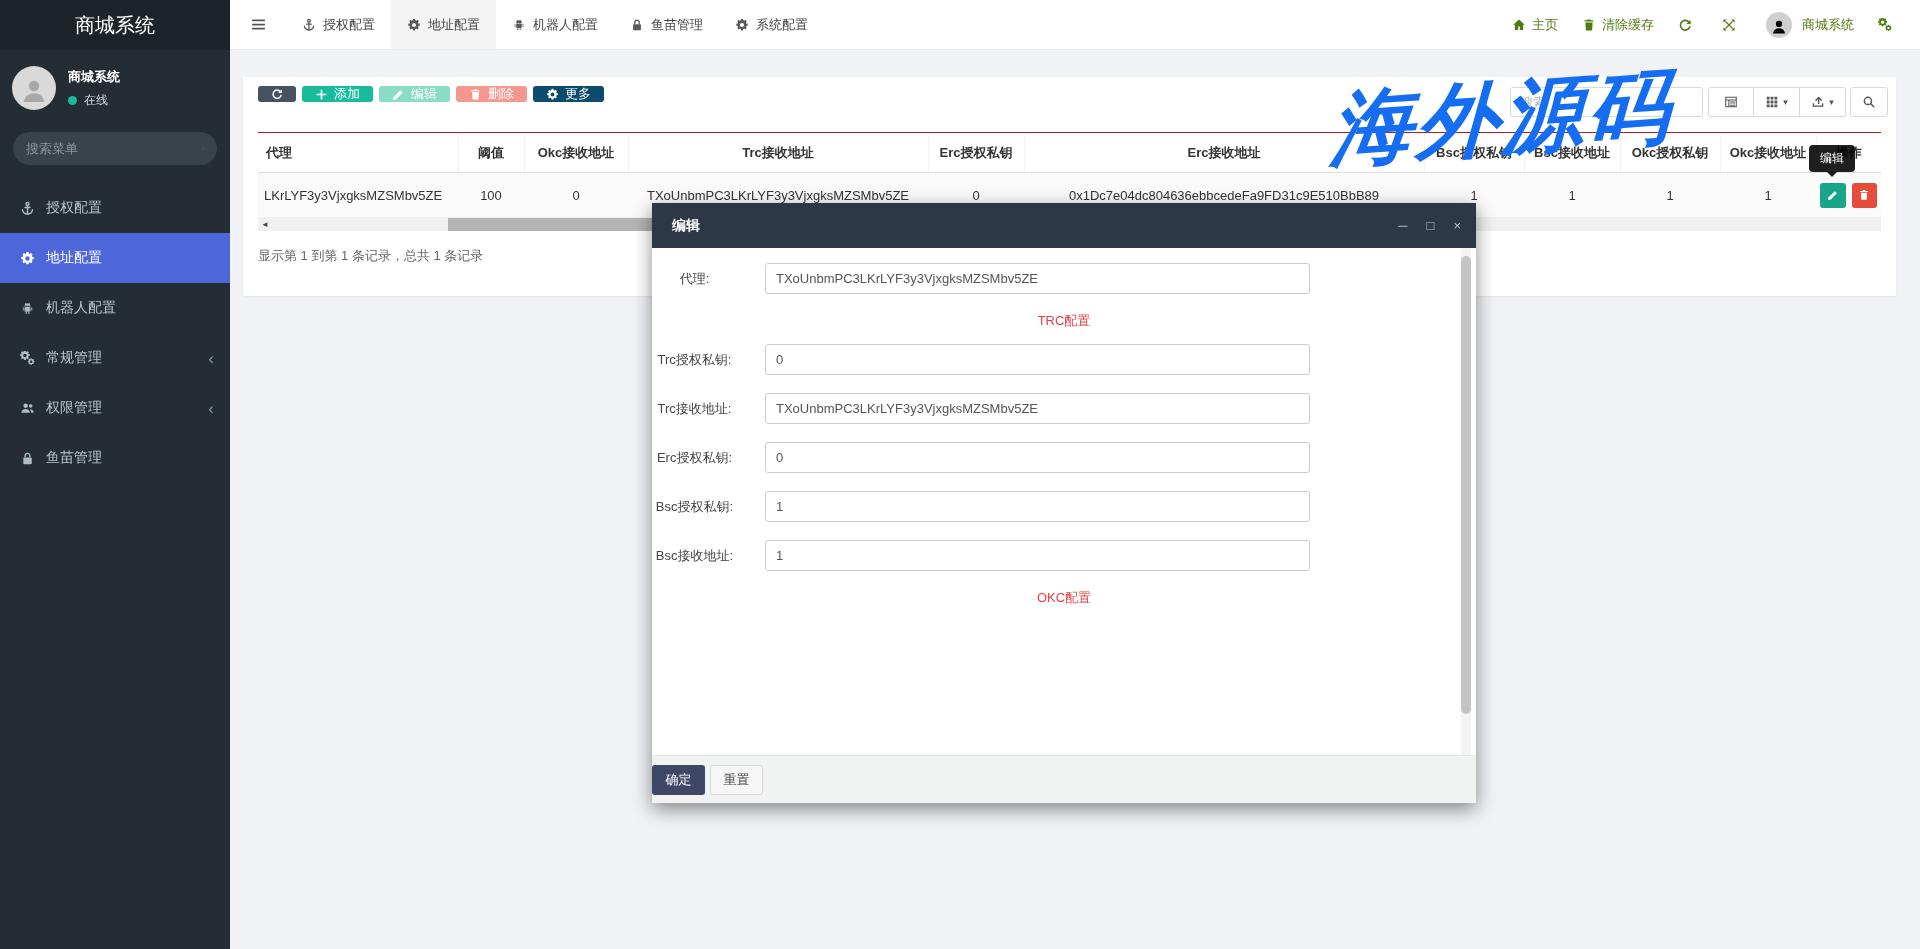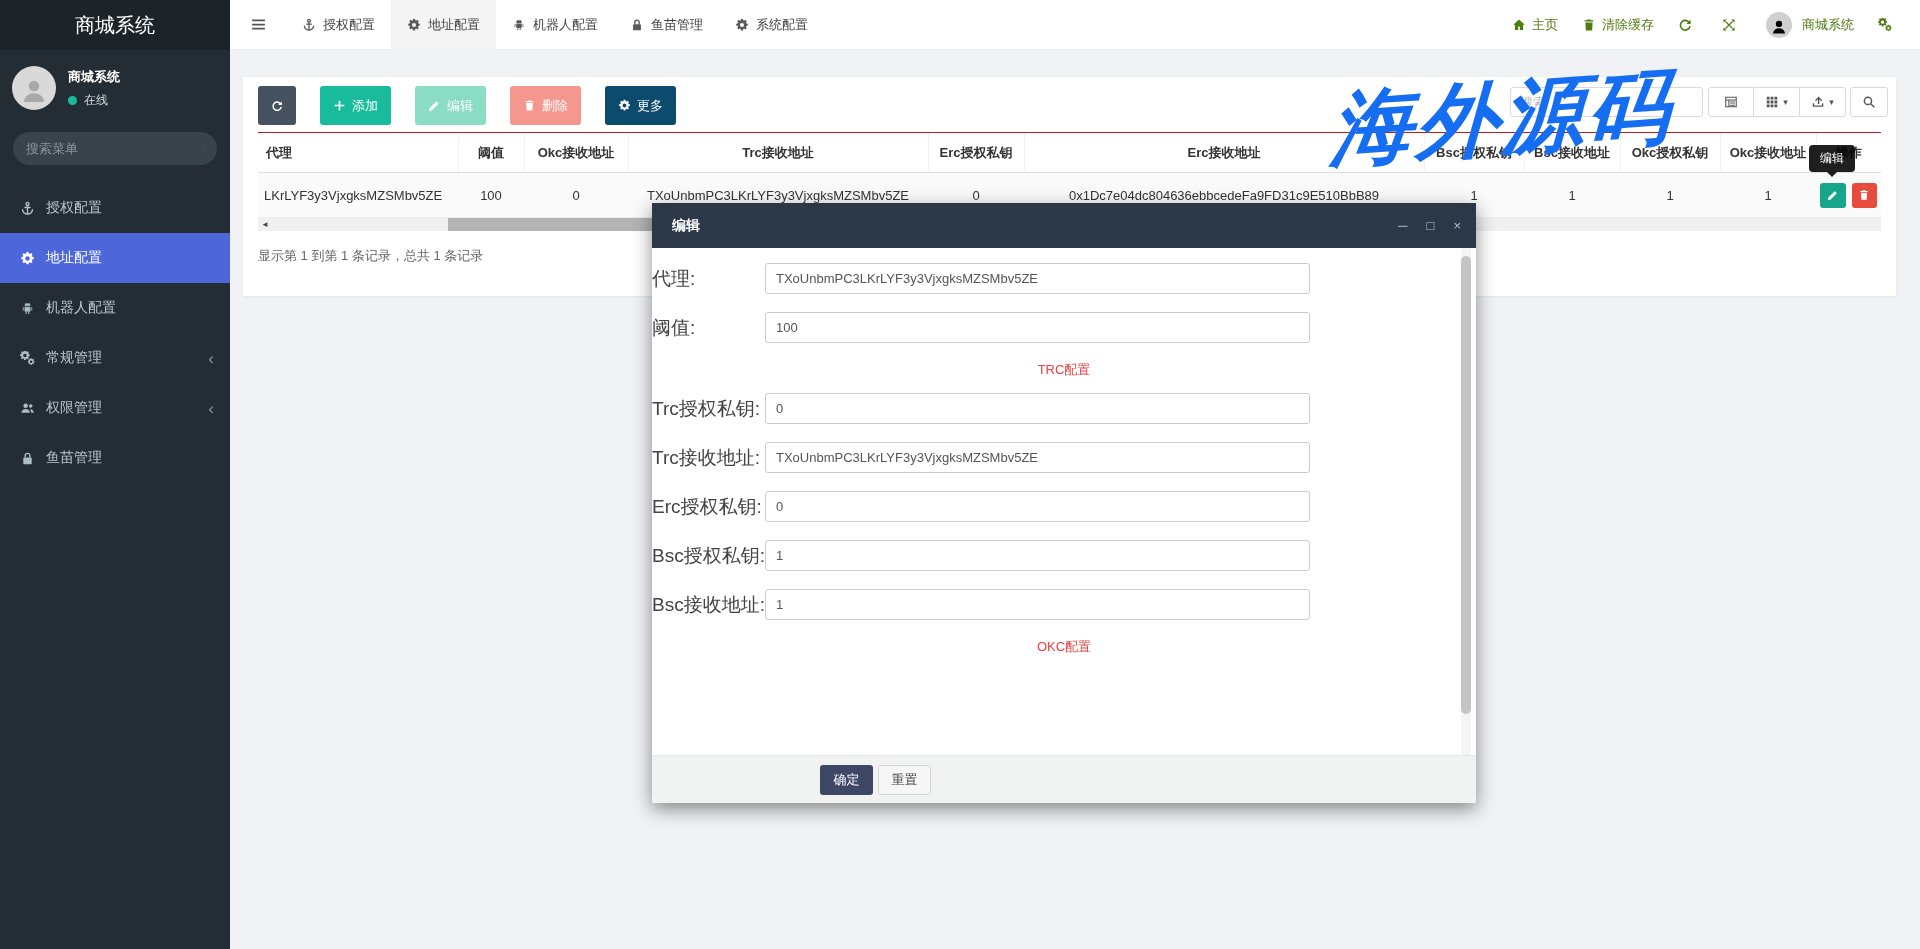--- a/index.html
+++ b/index.html
@@ -40,21 +40,21 @@
   .nav-right > * { margin-left:24px; cursor:pointer; display:flex; align-items:center; white-space:nowrap; }
   .nav-right .ic { margin-right:6px; }
   .avatar-sm { width:26px; height:26px; border-radius:50%; background:#cfcfcf; color:#9f9f9f; display:flex; align-items:center; justify-content:center; overflow:hidden; margin-right:0; }
   .avatar-sm svg { width:18px; height:18px; margin-top:4px; }
   .nav-user-name { margin-left:10px !important; }
 
   
   .content { position:absolute; left:230px; top:50px; width:1690px; height:899px; background:#f0f2f5; }
   .card { position:absolute; left:13px; top:27px; width:1653px; height:219px; background:#fff; box-shadow:0 1px 2px rgba(0,0,0,.06); }
   .toolbar { position:absolute; left:15px; top:9px; display:flex; }
-  .btn { height:39px; border:0; border-radius:3px; color:#fff; font-size:13px; font-family:inherit; display:flex; align-items:center; padding:0 13px; margin-right:24px; cursor:pointer; }
+  .btn { height:16px; border:0; border-radius:3px; color:#fff; font-size:13px; font-family:inherit; display:flex; align-items:center; padding:0 13px; margin-right:6px; cursor:pointer; }
   .btn .ic { width:13px; height:13px; margin-right:6px; }
   .btn-refresh { width:38px; justify-content:center; background:#475260; }
   .btn-refresh .ic { margin:0; width:14px; height:14px; }
   .btn-add { background:#18bc9c; }
   .btn-edit { background:#8bdcc5; }
   .btn-del { background:#f5978e;align-items:center; }
   .btn-more { background:#0c4a6e; }
   .tbl-search { position:absolute; left:1267px; top:10px; width:193px; height:30px; border:1px solid #d9d9d9; border-radius:3px; padding:0 9px; font-size:13px; font-family:inherit; outline:none; color:#555; }
   .tbl-search::placeholder { color:#b5b5b5; }
   .icon-group { position:absolute; left:1465px; top:10px; height:30px; display:flex; }
@@ -88,25 +88,25 @@
   
   .modal { position:absolute; left:652px; top:203px; width:824px; height:600px; background:#fff; z-index:100; box-shadow:0 6px 18px rgba(0,0,0,.45); }
   .modal-header { height:45px; background:#2c3848; display:flex; align-items:center; padding:0 15px 0 20px; }
   .modal-title { color:#fff; font-size:14px; font-weight:bold; }
   .win-controls { margin-left:auto; display:flex; align-items:center; color:#b9c2cc; }
   .win-controls span { margin-left:19px; font-size:13px; cursor:pointer; line-height:1; }
   .modal-body { height:507px; position:relative; overflow:hidden; padding-top:15px; background:#fff; }
   .vtrack { position:absolute; right:5px; top:0; width:10px; height:507px; background:#f4f4f4; }
   .vthumb { position:absolute; right:5px; top:8px; width:10px; height:458px; background:#c4c4c4; border-radius:5px; }
   .mrow { height:31px; margin-bottom:18px; display:flex; align-items:center; }
-  .mrow label { width:113px; padding-right:28px; text-align:left; font-size:19px; color:#444; white-space:nowrap; overflow:hidden; }
+  .mrow label { width:113px; padding-right:28px; text-align:center; font-size:13px; color:#444; white-space:nowrap; overflow:hidden; }
   .mrow input { width:545px; height:31px; border:1px solid #ccc; border-radius:3px; padding:0 10px; font-size:13px; font-family:inherit; color:#555; outline:none; }
   .msec { height:16px; margin:16px 0; text-align:center; color:#e83f3f; font-size:13px; }
   .modal-footer { height:48px; background:#f1f3f3; border-top:1px solid #e4e6e6; display:flex; align-items:center; }
-  .btn-ok { margin-left:168px; width:53px; height:30px; background:#3e4766; color:#fff; border:0; border-radius:3px; font-size:13px; font-family:inherit; cursor:pointer; }
+  .btn-ok { width:53px; height:30px; background:#3e4766; color:#fff; border:0; border-radius:3px; font-size:13px; font-family:inherit; cursor:pointer; }
   .btn-reset { margin-left:5px; width:53px; height:30px; background:#f6f6f6; color:#444; border:1px solid #d5d5d5; border-radius:3px; font-size:13px; font-family:inherit; cursor:pointer; }
 </style>
 </head>
 <body>
 
 <svg width="0" height="0" style="position:absolute">
   <defs>
     <symbol id="i-gear" viewBox="0 0 16 16">
         <path fill-rule="evenodd" d="M6.9 1h2.2l.35 1.65 1.05.44 1.4-.95 1.56 1.56-.95 1.4.44 1.05 1.65.35v2.2l-1.65.35-.44 1.05.95 1.4-1.56 1.56-1.4-.95-1.05.44L9.1 14.2H6.9l-.35-1.65-1.05-.44-1.4.95-1.56-1.56.95-1.4-.44-1.05L1.4 8.7V6.5l1.65-.35.44-1.05-.95-1.4 1.56-1.56 1.4.95 1.05-.44L6.9 1zM8 5.6a2.4 2.4 0 1 0 0 4.8 2.4 2.4 0 0 0 0-4.8z"></path>
       </symbol>
@@ -472,24 +472,20 @@
       <span>─</span>
       <span>□</span>
       <span>×</span>
     </div>
   </div>
   <div class="modal-body">
     <div class="mrow">
         <label>代理:</label>
         <input value="TXoUnbmPC3LKrLYF3y3VjxgksMZSMbv5ZE" style="">
       </div>
-    <div class="mrow">
-        <label>阈值:</label>
-        <input value="100" style="">
-      </div>
     <div class="msec">TRC配置</div>
     <div class="mrow">
         <label>Trc授权私钥:</label>
         <input value="0" style="">
       </div>
     <div class="mrow">
         <label>Trc接收地址:</label>
         <input value="TXoUnbmPC3LKrLYF3y3VjxgksMZSMbv5ZE" style="">
       </div>
     <div class="mrow">

